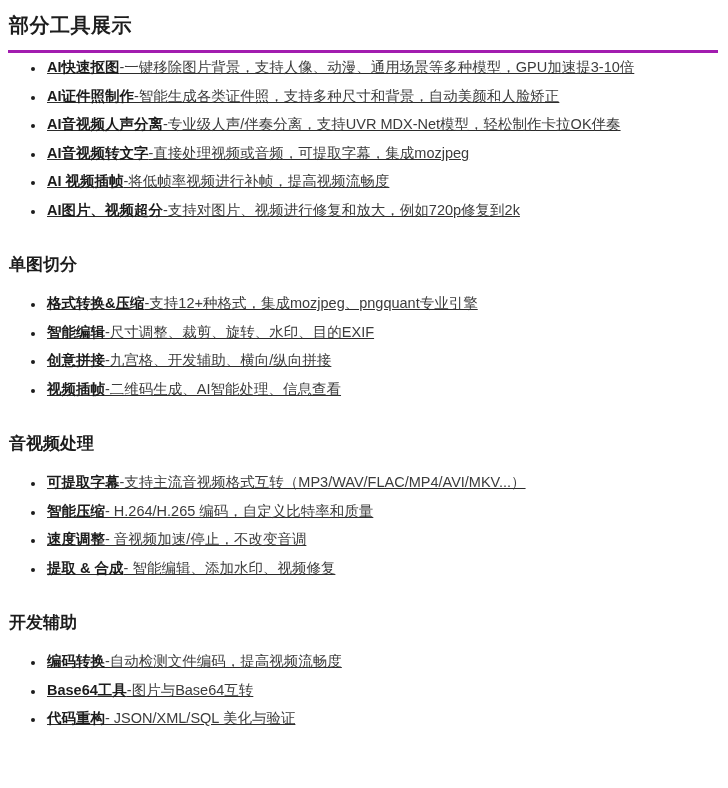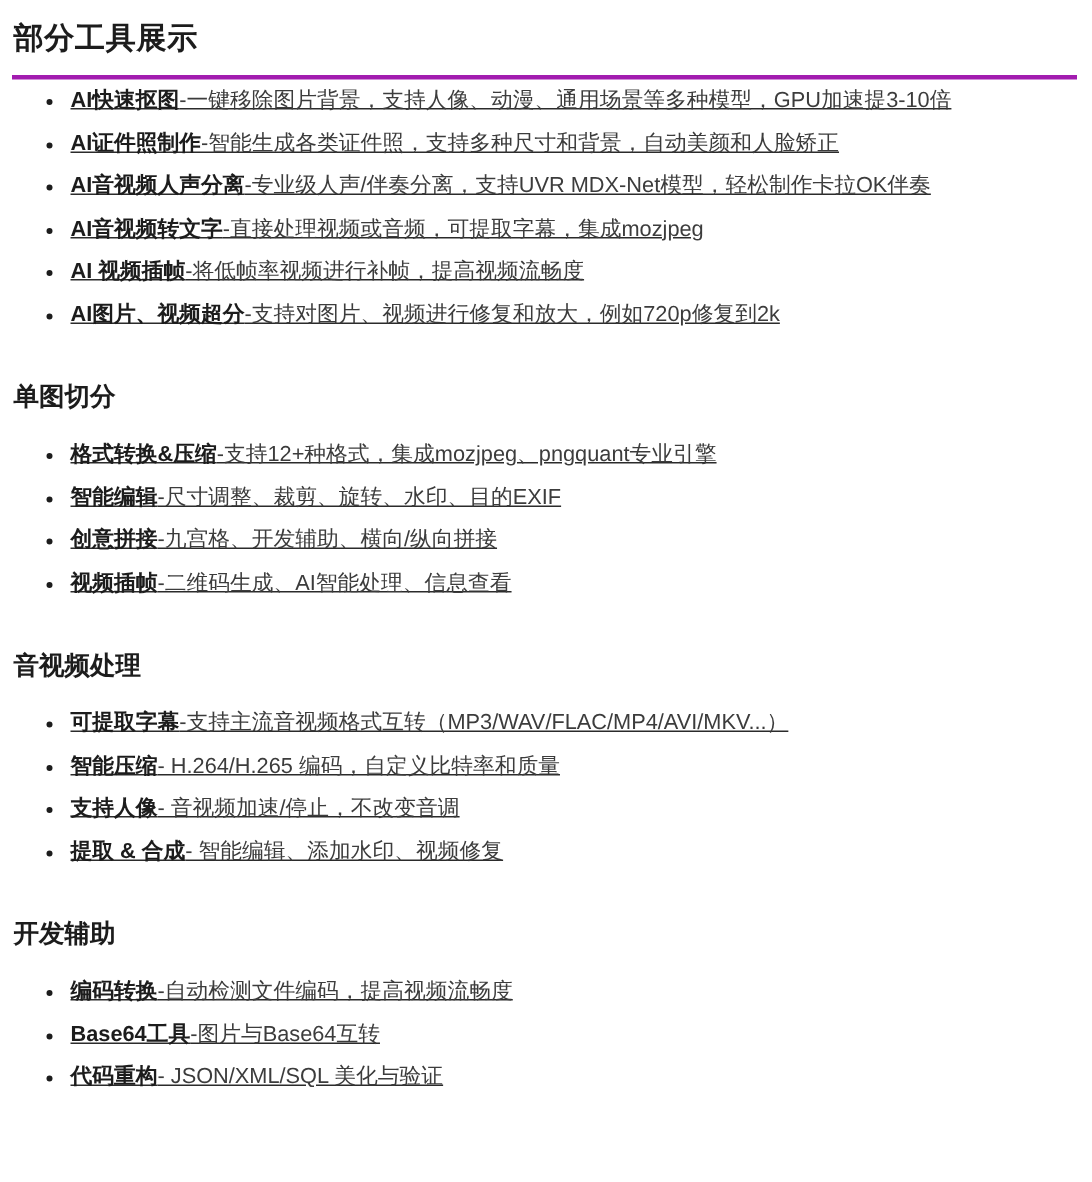--- a/index.html
+++ b/index.html
@@ -81,21 +81,21 @@
       <li><span class="tool-term">创意拼接</span><span class="tool-desc">-九宫格、开发辅助、横向/纵向拼接</span></li>
       <li><span class="tool-term">视频插帧</span><span class="tool-desc">-二维码生成、AI智能处理、信息查看</span></li>
     </ul>
   </section>
 
   <section class="tool-section">
     <h2 class="section-heading">音视频处理</h2>
     <ul>
       <li><span class="tool-term">可提取字幕</span><span class="tool-desc">-支持主流音视频格式互转（MP3/WAV/FLAC/MP4/AVI/MKV...）</span></li>
       <li><span class="tool-term">智能压缩</span><span class="tool-desc">- H.264/H.265 编码，自定义比特率和质量</span></li>
-      <li><span class="tool-term">支持人像</span><span class="tool-desc">- 音视频加速/停止，不改变音调</span></li>
+      <li><span class="tool-term">速度调整</span><span class="tool-desc">- 音视频加速/停止，不改变音调</span></li>
       <li><span class="tool-term">提取 &amp; 合成</span><span class="tool-desc">- 智能编辑、添加水印、视频修复</span></li>
     </ul>
   </section>
 
   <section class="tool-section">
     <h2 class="section-heading">开发辅助</h2>
     <ul>
       <li><span class="tool-term">编码转换</span><span class="tool-desc">-自动检测文件编码，提高视频流畅度</span></li>
       <li><span class="tool-term">Base64工具</span><span class="tool-desc">-图片与Base64互转</span></li>
       <li><span class="tool-term">代码重构</span><span class="tool-desc">- JSON/XML/SQL 美化与验证</span></li>

